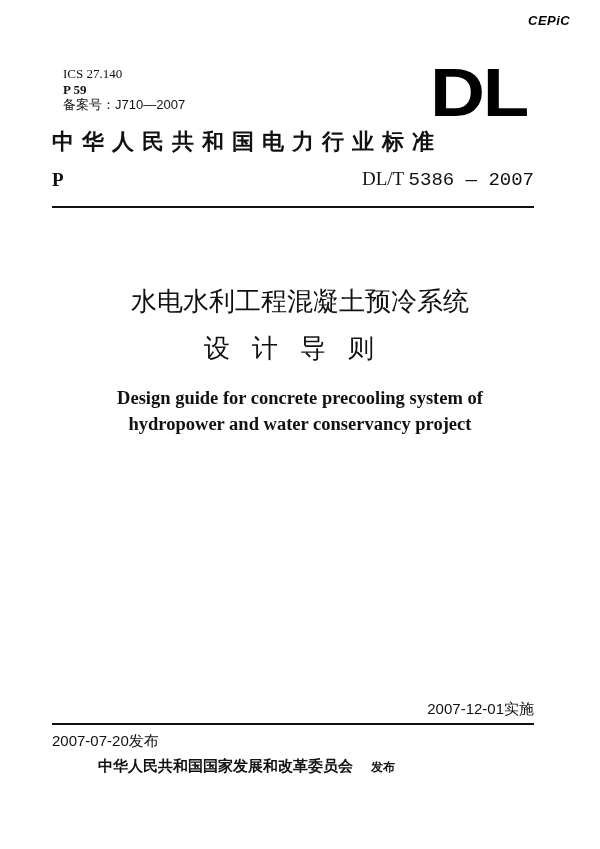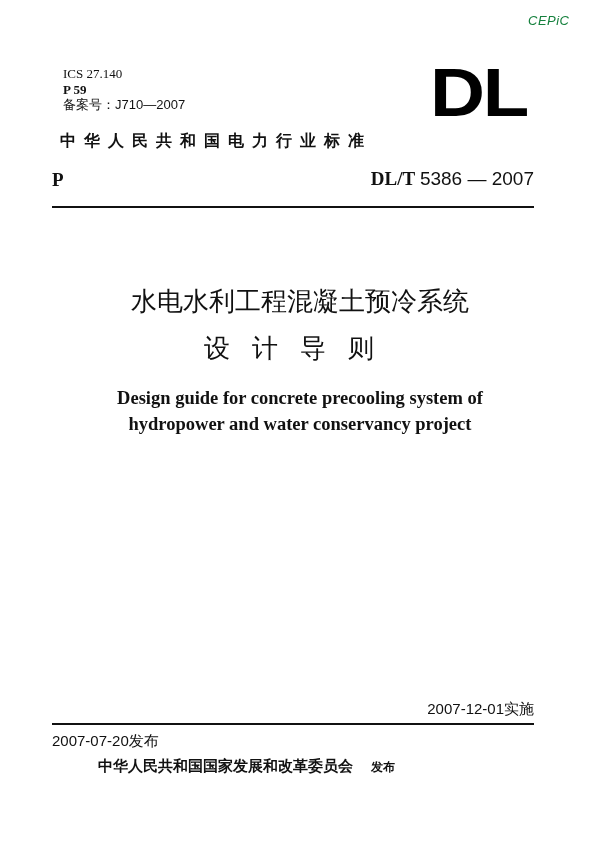--- a/index.html
+++ b/index.html
@@ -4,41 +4,41 @@
   <style>
     html, body { margin: 0; padding: 0; }
     body {
       width: 600px; height: 849px; background: #ffffff; position: relative;
       overflow: hidden; color: #111;
       font-family: "Liberation Serif", serif;
     }
     .abs { position: absolute; white-space: nowrap; }
     .watermark {
       left: 528px; top: 13px; font-family: "Liberation Sans", sans-serif;
-      font-size: 13px; font-style: italic; font-weight: normal; color: #15803d; letter-spacing: 0.5px;
+      font-size: 13px; font-style: italic; font-weight: bold; color: #000000; letter-spacing: 0.5px;
     }
     .meta { left: 63px; font-size: 13px; line-height: 16px; }
     .meta-ics { top: 66px; font-family: "Liberation Serif", serif; text-align: right; }
     .meta-p { top: 82px; font-family: "Liberation Serif", serif; font-weight: bold; }
     .meta-rec { top: 97px; font-family: "Liberation Sans", sans-serif; }
     .dl-logo {
       left: 430px; top: 58px; font-family: "Liberation Sans", sans-serif;
       font-size: 68px; font-weight: 900; letter-spacing: -2px; line-height: 68px;
       transform: scaleX(1.12); transform-origin: left top; color: #000;
     }
     .std-title {
-      left: 60px; top: 126px; width: 482px; font-family: "DejaVu Serif", serif;
-      font-size: 16px; font-weight: bold; letter-spacing: 8px; line-height: 30px;
+      left: 52px; top: 126px; width: 482px; font-family: "DejaVu Serif", serif;
+      font-size: 22px; font-weight: bold; letter-spacing: 8px; line-height: 30px;
     }
     .cat-p { left: 52px; top: 169px; font-size: 19px; font-weight: bold; }
     .std-number {
       right: 66px; top: 168px; font-size: 19px;
     }
-    .std-number .prefix { font-family: "Liberation Serif", serif; font-weight: bold; }
-    .std-number .num { font-family: Liberation Sans, sans-serif; }
+    .std-number .prefix { font-family: "Liberation Serif", serif; font-weight: normal; }
+    .std-number .num { font-family: Liberation Mono, monospace; }
     .rule { position: absolute; left: 52px; width: 482px; height: 2px; background: #111; }
     .rule-top { top: 206px; }
     .rule-bottom { top: 723px; height: 2px; }
     .cn-title {
       left: 0; width: 600px; text-align: center; font-family: "DejaVu Sans", sans-serif;
       font-size: 26px; line-height: 36px;
     }
     .cn-title-1 { top: 283px; }
     .cn-title-2 { top: 330px; letter-spacing: 22px; box-sizing: border-box; }
     .en-title {

